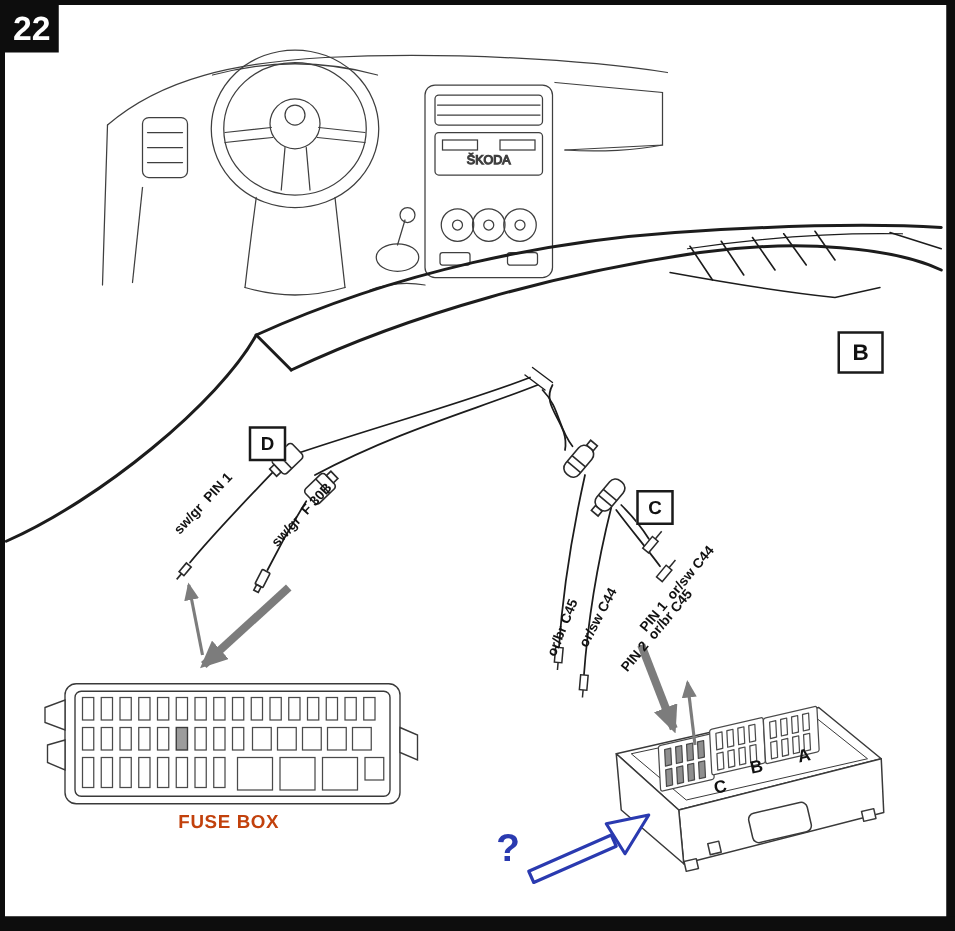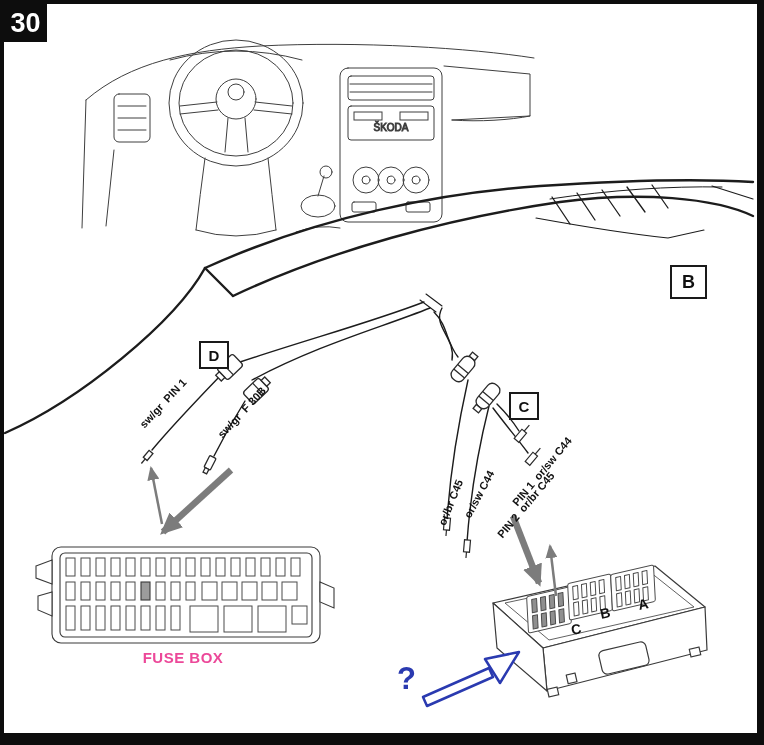--- a/index.html
+++ b/index.html
@@ -7,21 +7,21 @@
         font-family:"Liberation Sans",sans-serif;overflow:hidden;}
   .art{position:absolute;left:0;top:0;}
   .step-badge{position:absolute;left:4px;top:4px;width:43px;height:38px;background:#0d0d0d;
         color:#ffffff;display:flex;align-items:center;justify-content:center;
         font-size:27px;font-weight:bold;}
   .callout{position:absolute;background:#ffffff;border:2px solid #1a1a1a;color:#111;
         display:flex;align-items:center;justify-content:center;font-weight:bold;}
   .wire-label{position:absolute;font-weight:bold;font-size:11px;color:#111;
         white-space:pre;transform-origin:0 100%;line-height:12px;}
   .fusebox-label{position:absolute;left:118px;top:649px;width:130px;text-align:center;
-        font-weight:bold;font-size:15px;color:#ec4899;letter-spacing:.5px;}
+        font-weight:bold;font-size:15px;color:#c2410c;letter-spacing:.5px;}
   .module-letter{position:absolute;font-weight:bold;font-size:14px;color:#111;
         transform:rotate(-12deg);}
   .qmark{position:absolute;left:397px;top:661px;font-size:31px;font-weight:bold;color:#2a3ab0;}
 </style>
 </head>
 <body>
 
 <div class="page">
 
   <svg class="art" width="764" height="745" viewBox="0 0 764 745">
@@ -265,21 +265,21 @@
 
     <g fill="#0d0d0d">
       <rect x="0" y="0" width="764" height="4"></rect>
       <rect x="0" y="0" width="4" height="745"></rect>
       <rect x="757" y="0" width="7" height="745"></rect>
       <rect x="0" y="733" width="764" height="12"></rect>
     </g>
   </svg>
 
   <div class="step-badge">
-    <span>30</span>
+    <span>22</span>
   </div>
 
   <div class="callout" style="left:670px;top:265px;width:33px;height:30px;font-size:18px;">
     <span>B</span>
   </div>
   <div class="callout" style="left:199px;top:341px;width:26px;height:24px;font-size:15px;">
     <span>D</span>
   </div>
   <div class="callout" style="left:509px;top:392px;width:26px;height:24px;font-size:15px;">
     <span>C</span>

